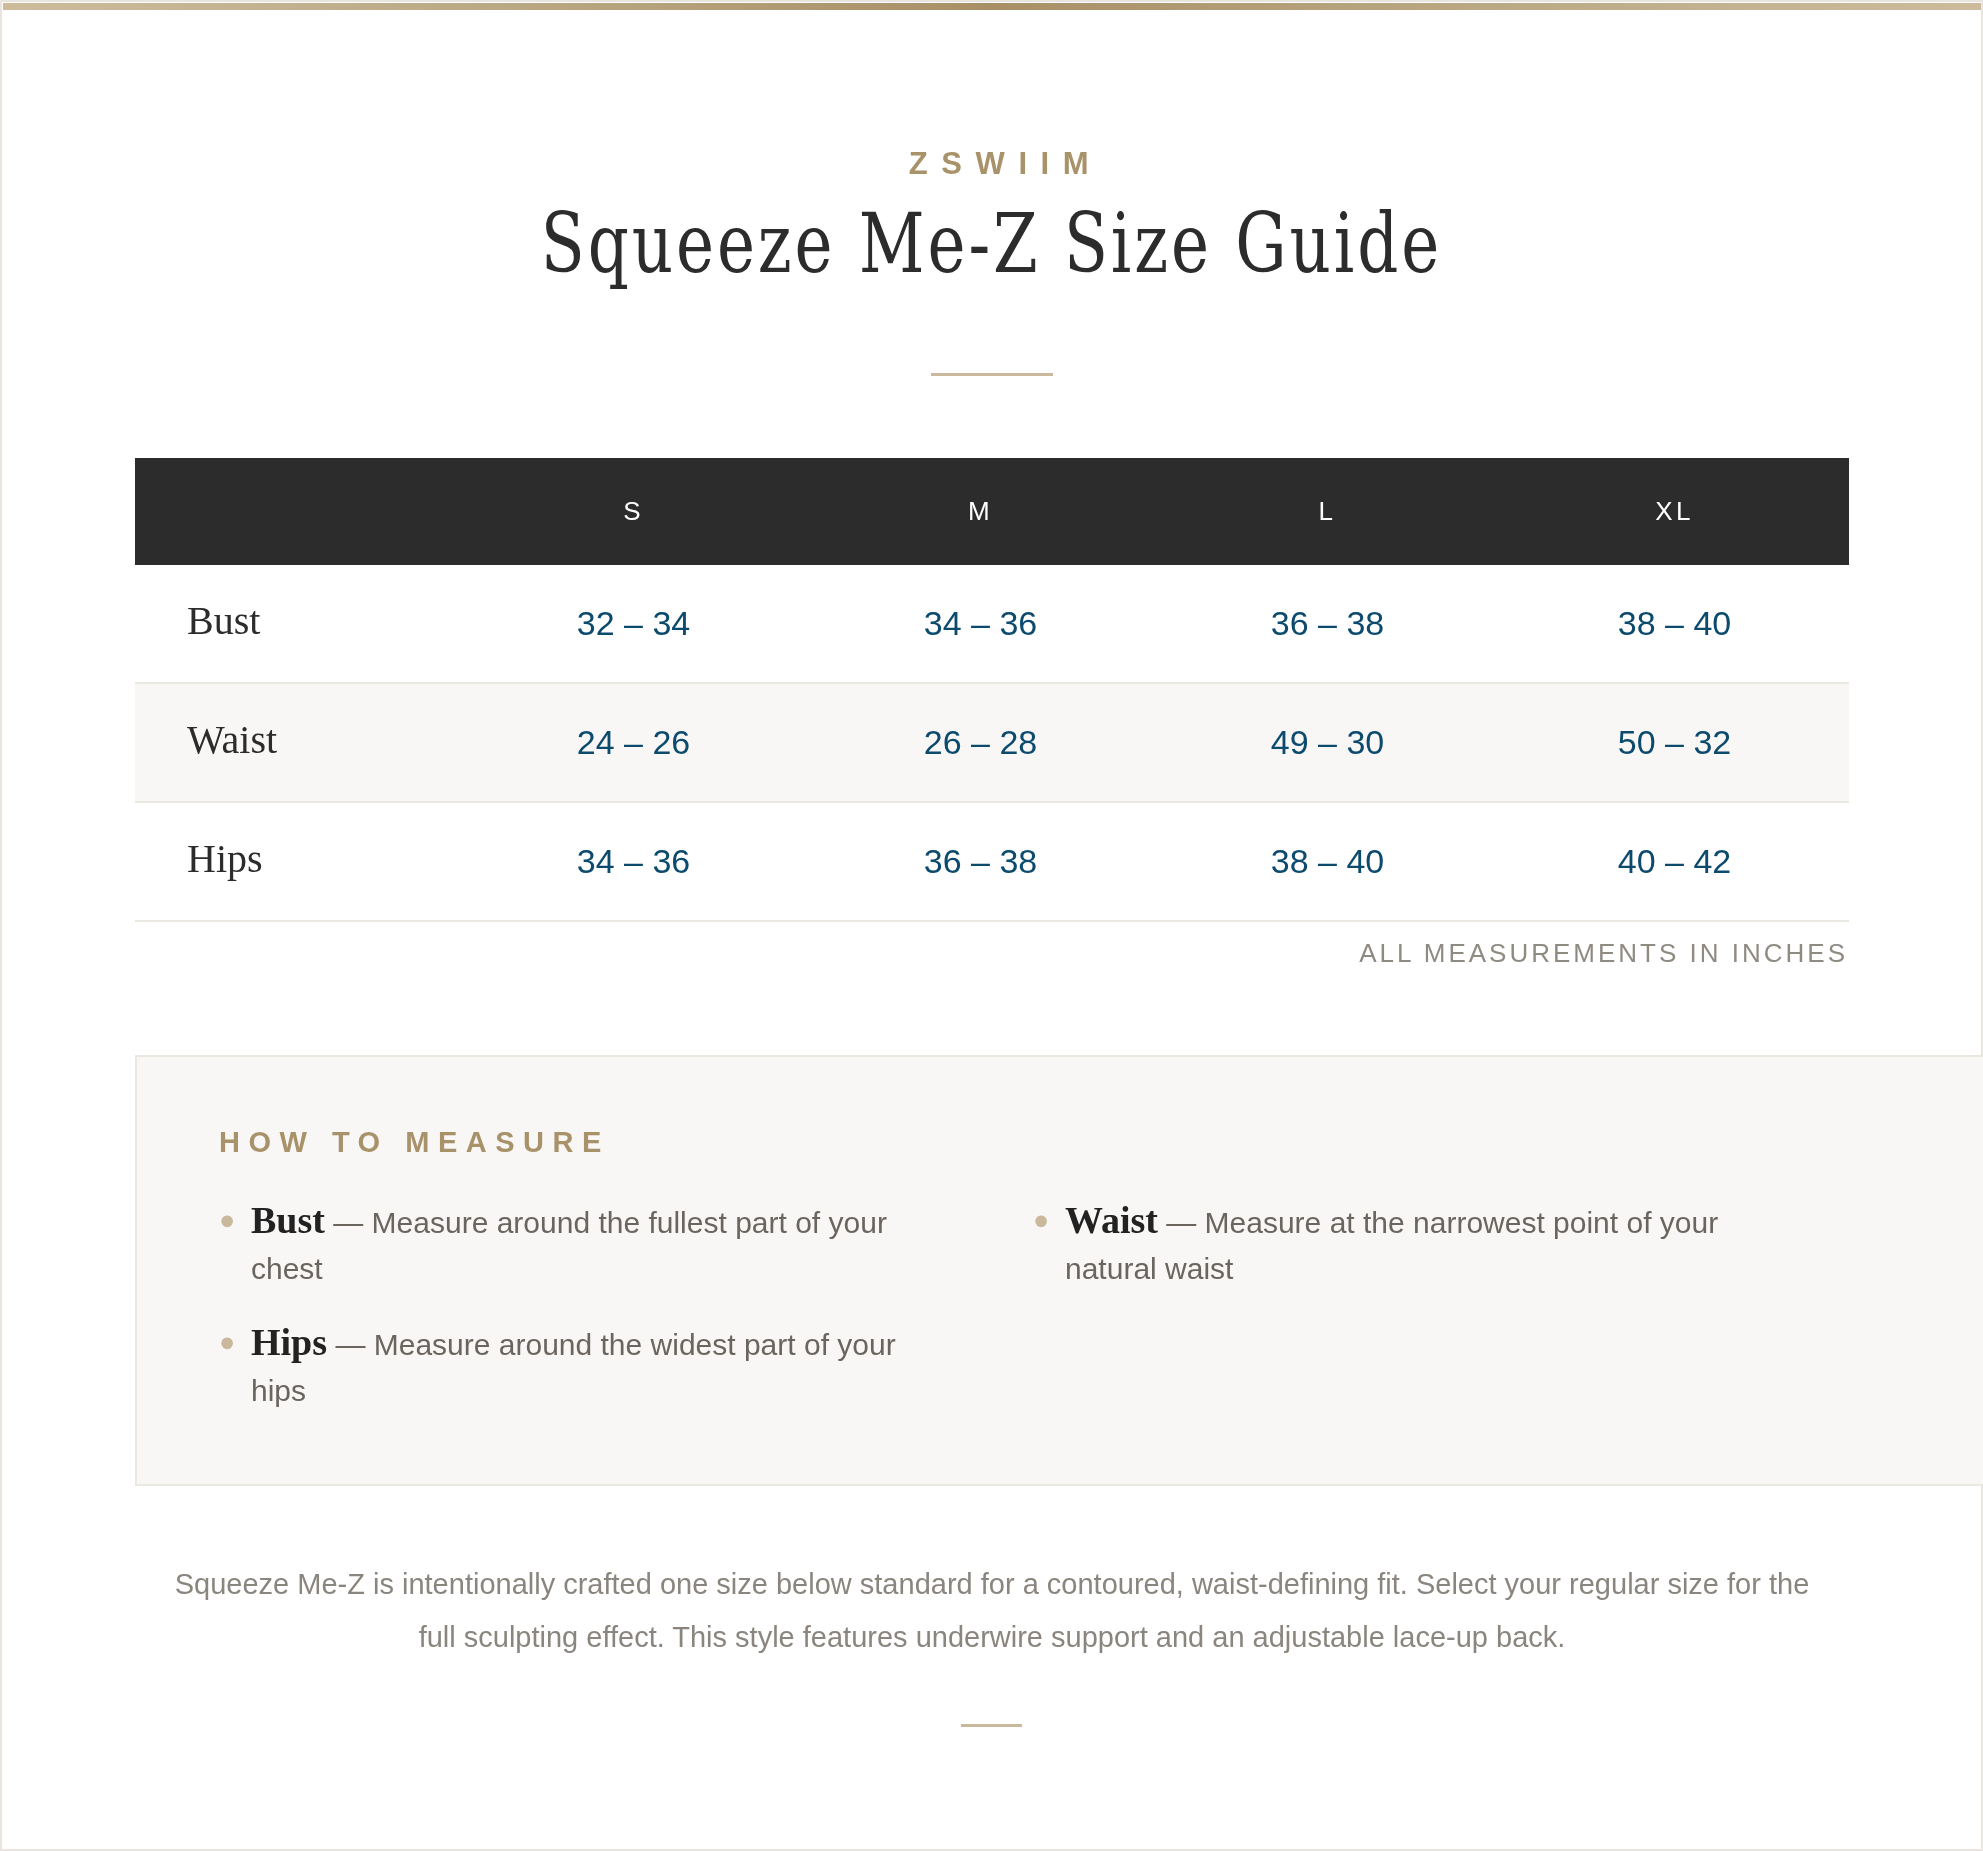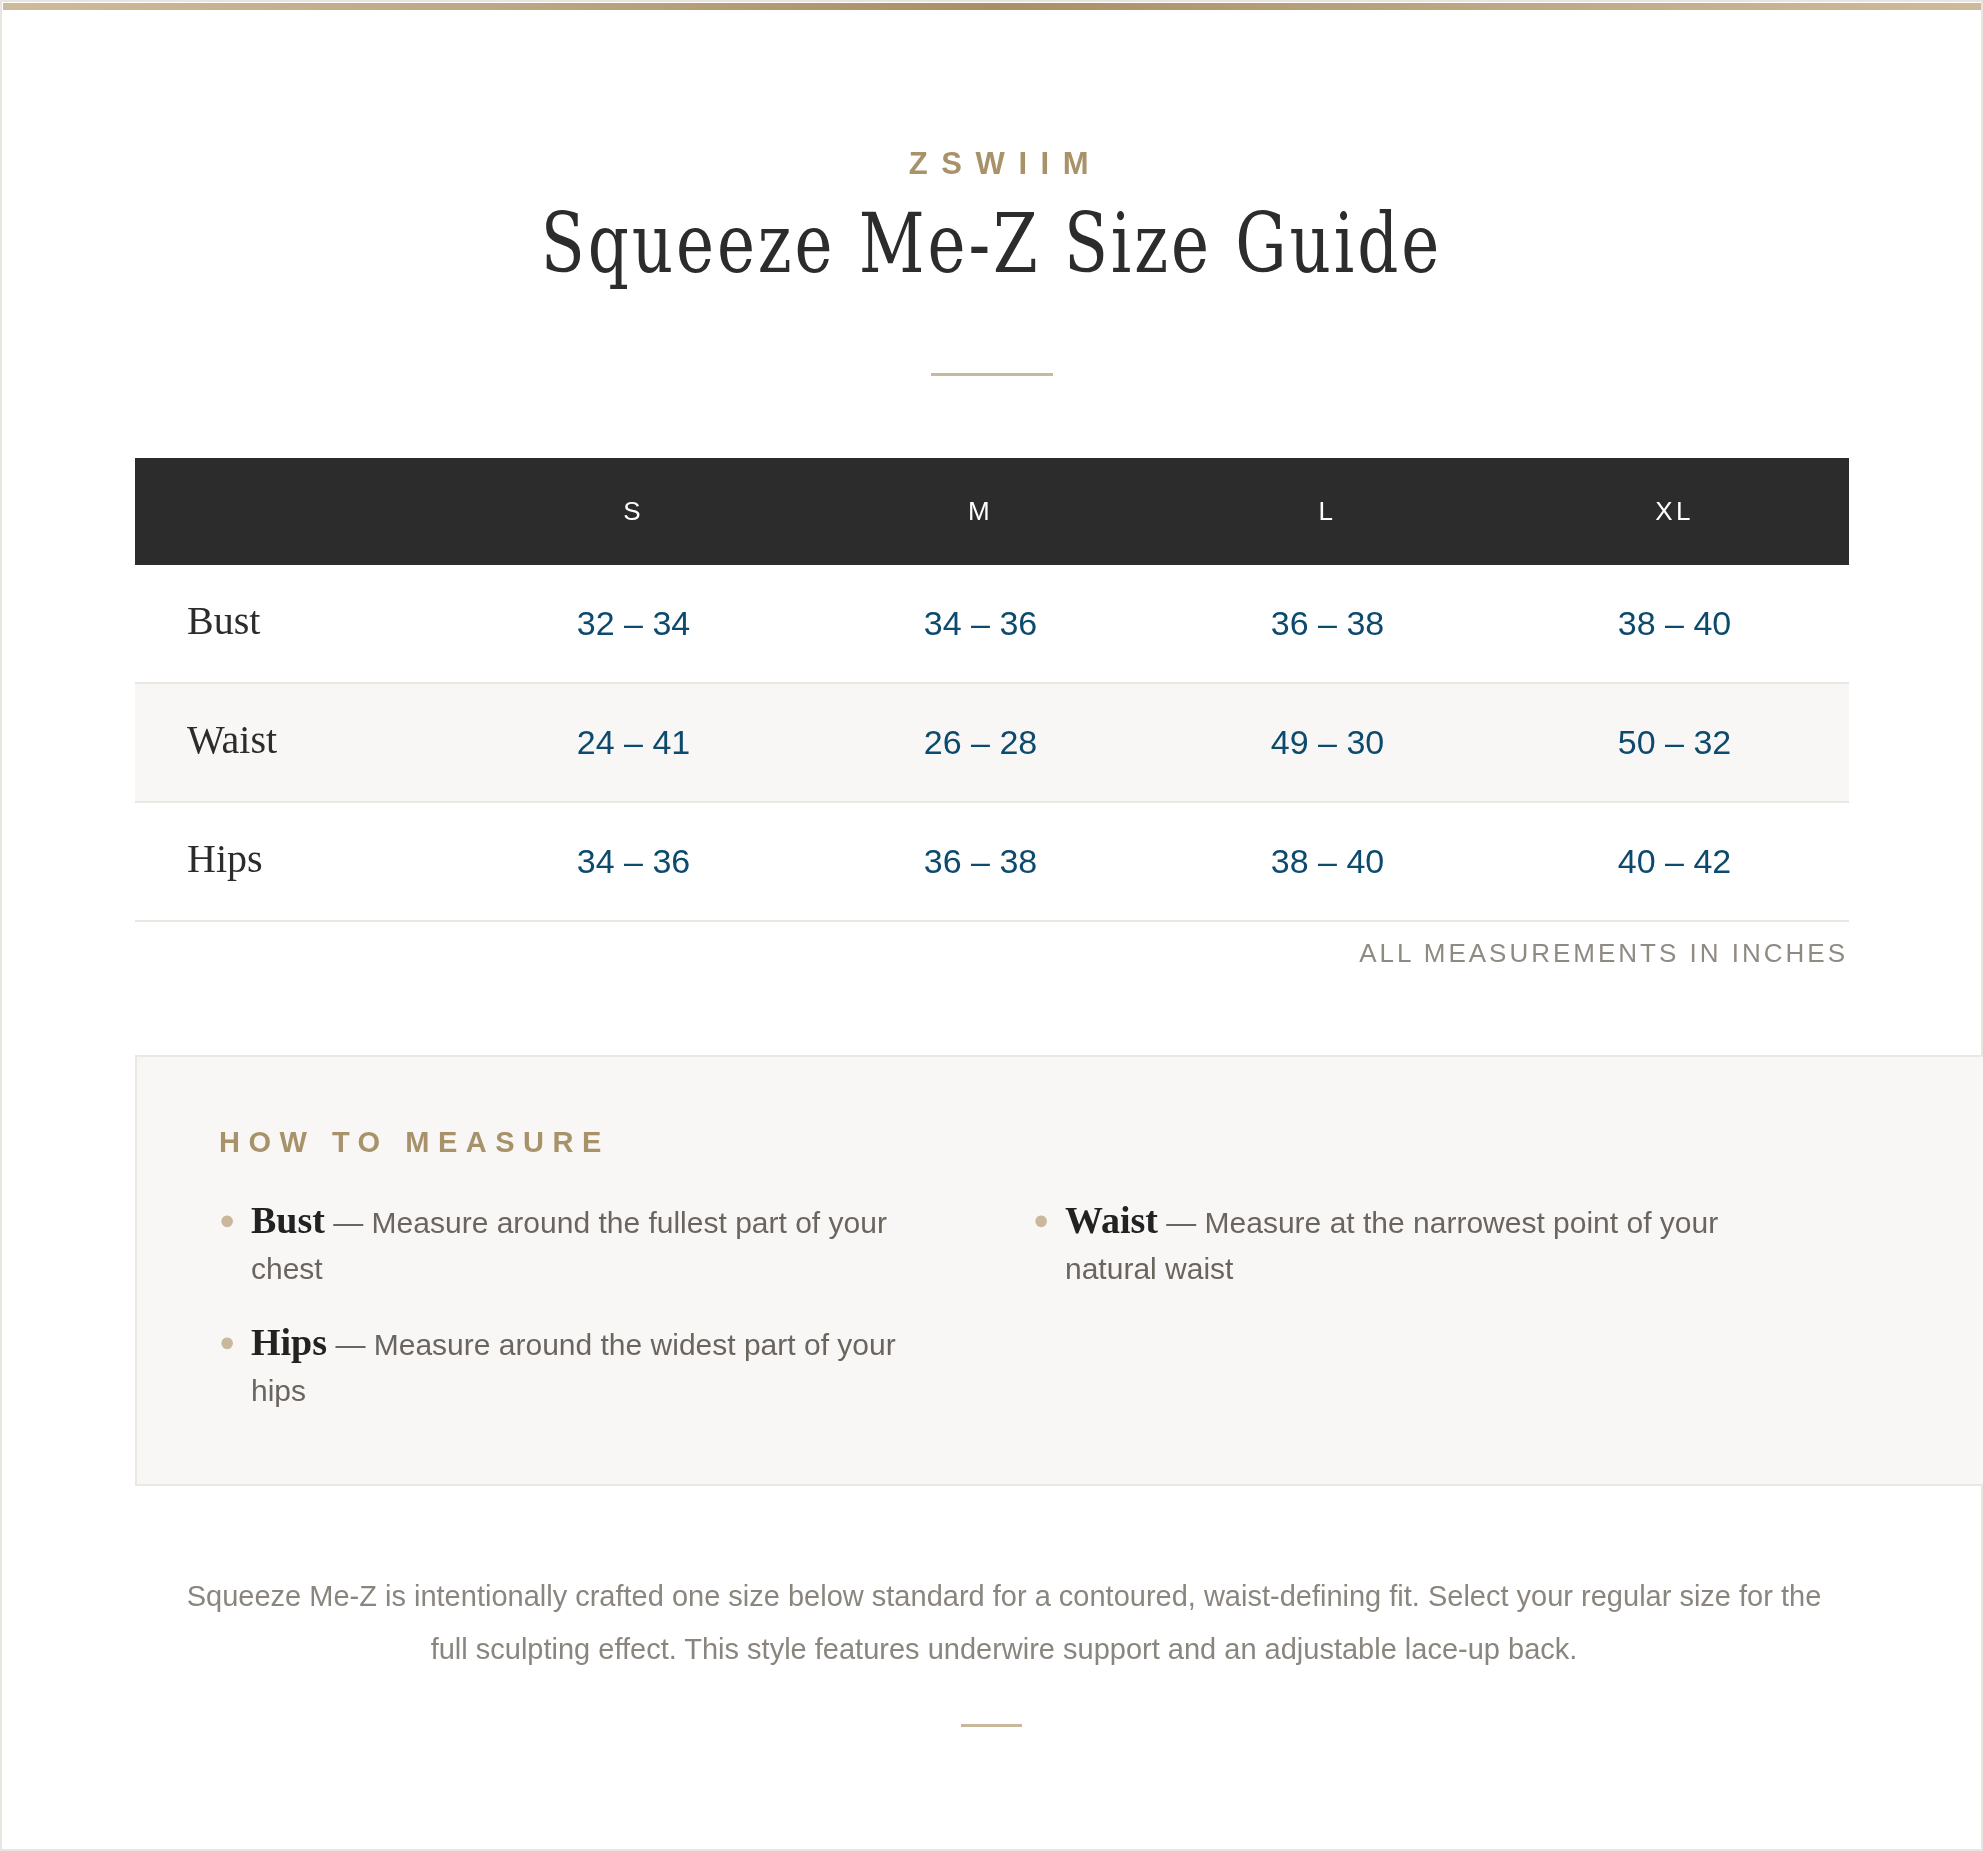--- a/index.html
+++ b/index.html
@@ -112,21 +112,21 @@
   <div class="tr">
     <div class="td-label col-label">Bust</div>
     <div class="td col-size">32 – 34</div>
     <div class="td col-size">34 – 36</div>
     <div class="td col-size">36 – 38</div>
     <div class="td col-size">38 – 40</div>
   </div>
 
   <div class="tr alt">
     <div class="td-label col-label">Waist</div>
-    <div class="td col-size">24 – 41</div>
+    <div class="td col-size">24 – 26</div>
     <div class="td col-size">26 – 28</div>
     <div class="td col-size">49 – 30</div>
     <div class="td col-size">50 – 32</div>
   </div>
 
   <div class="tr">
     <div class="td-label col-label">Hips</div>
     <div class="td col-size">34 – 36</div>
     <div class="td col-size">36 – 38</div>
     <div class="td col-size">38 – 40</div>
@@ -148,15 +148,15 @@
     <span class="bullet">●</span>
     <span class="term">Waist</span><span> — </span><span>Measure at the narrowest point of your natural waist</span>
   </div>
 
   <div class="m-item i3">
     <span class="bullet">●</span>
     <span class="term">Hips</span><span> — </span><span>Measure around the widest part of your hips</span>
   </div>
 </div>
 
-<p class="footer-note" style="margin:12px;">Squeeze Me-Z is intentionally crafted one size below standard for a contoured, waist-defining fit. Select your regular size for the full sculpting effect. This style features underwire support and an adjustable lace-up back.</p>
+<p class="footer-note" style="margin:0;">Squeeze Me-Z is intentionally crafted one size below standard for a contoured, waist-defining fit. Select your regular size for the full sculpting effect. This style features underwire support and an adjustable lace-up back.</p>
 <div class="divider bottom"></div>
 
 
 </body></html>

